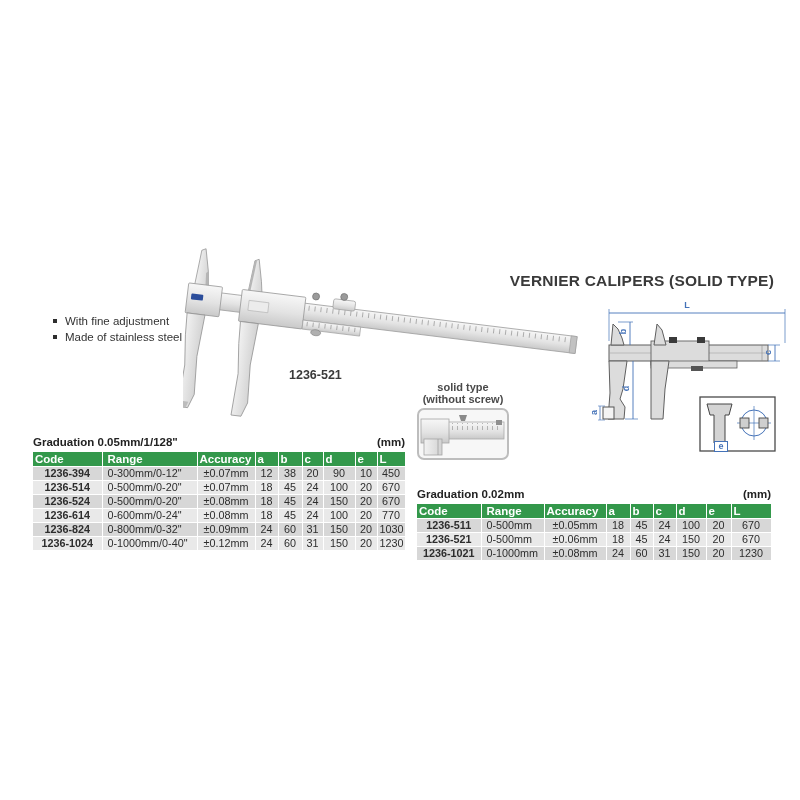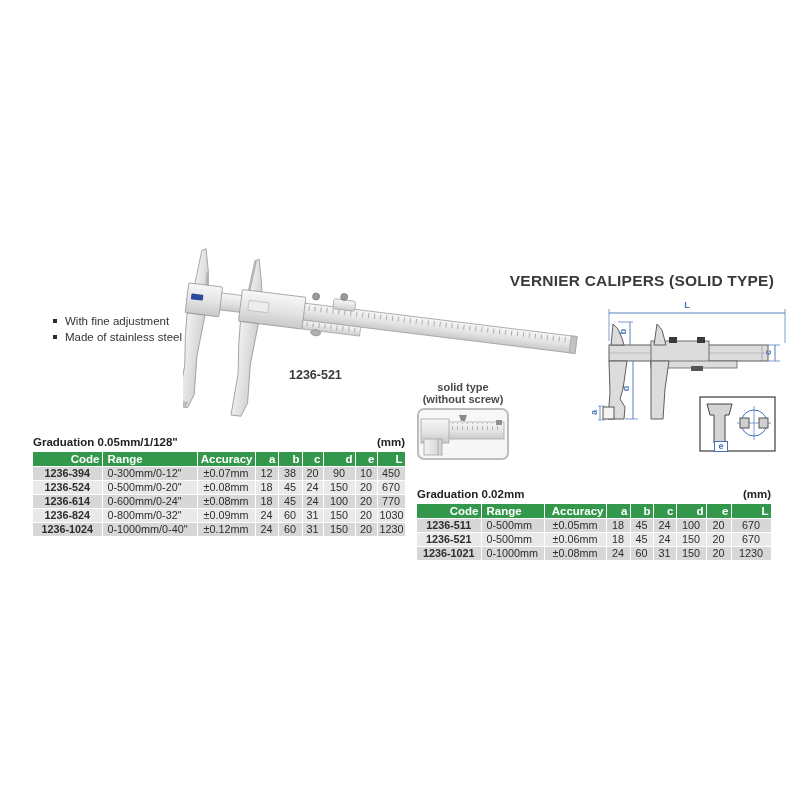--- a/index.html
+++ b/index.html
@@ -30,21 +30,21 @@
   .rot{transform:rotate(-90deg);}
   .boxed{border:1px solid var(--blue);padding:0 1px;background:#fff;}
   
   .table-block{position:absolute;}
   #table-left{left:33px;top:436px;width:372px;}
   #table-right{left:417px;top:488px;width:354px;}
   .table-title-row{display:flex;justify-content:space-between;align-items:baseline;
     font-size:11.5px;font-weight:bold;color:#222;margin-bottom:4px;}
   .spec-table{border-collapse:collapse;table-layout:fixed;width:100%;}
   .spec-table th{background:var(--green);color:#fff;font-size:11.5px;font-weight:bold;
-    height:14px;line-height:14px;padding:0 2px;border-right:1px solid #fff;border-bottom:1px solid #fff;text-align:right;overflow:hidden;}
+    height:14px;line-height:14px;padding:0 2px;border-right:1px solid #fff;border-bottom:1px solid #fff;text-align:left;overflow:hidden;}
   .spec-table td{font-size:10.8px;color:#2d2d2d;height:13px;line-height:13px;padding:0 2px;
     border-right:1px solid #fff;border-bottom:1px solid #fff;text-align:center;white-space:nowrap;overflow:hidden;}
   .spec-table tbody tr:nth-child(odd){background:var(--row-dark);}
   .spec-table tbody tr:nth-child(even){background:var(--row-light);}
   .spec-table td.col0{font-weight:bold;}
   .spec-table th.col1,.spec-table td.col1{text-align:left;padding-left:5px;}
 </style>
 </head>
 <body>
 
@@ -204,20 +204,31 @@
           <td class="col1">0-300mm/0-12"</td>
           <td class="col2">±0.07mm</td>
           <td class="col3">12</td>
           <td class="col4">38</td>
           <td class="col5">20</td>
           <td class="col6">90</td>
           <td class="col7">10</td>
           <td class="col8">450</td>
         </tr>
         <tr>
+          <td class="col0">1236-514</td>
+          <td class="col1">0-500mm/0-20"</td>
+          <td class="col2">±0.07mm</td>
+          <td class="col3">18</td>
+          <td class="col4">45</td>
+          <td class="col5">24</td>
+          <td class="col6">100</td>
+          <td class="col7">20</td>
+          <td class="col8">670</td>
+        </tr>
+        <tr>
           <td class="col0">1236-524</td>
           <td class="col1">0-500mm/0-20"</td>
           <td class="col2">±0.08mm</td>
           <td class="col3">18</td>
           <td class="col4">45</td>
           <td class="col5">24</td>
           <td class="col6">150</td>
           <td class="col7">20</td>
           <td class="col8">670</td>
         </tr>

